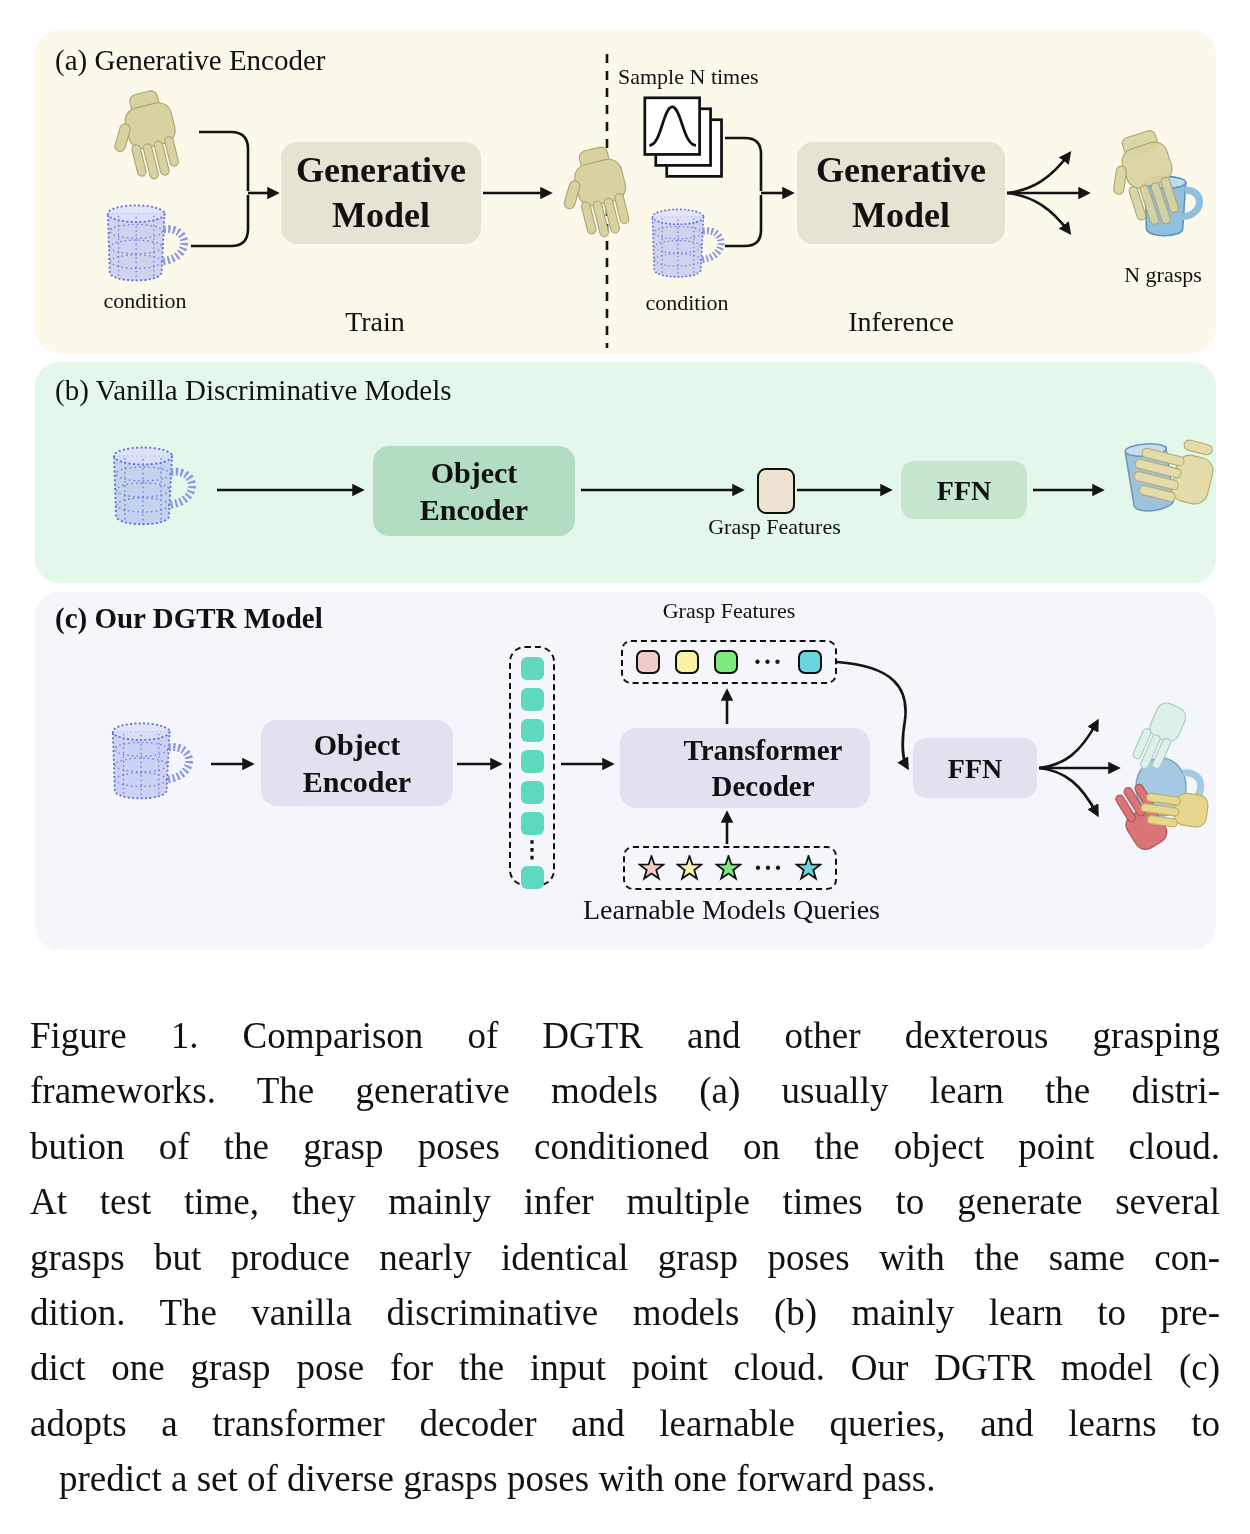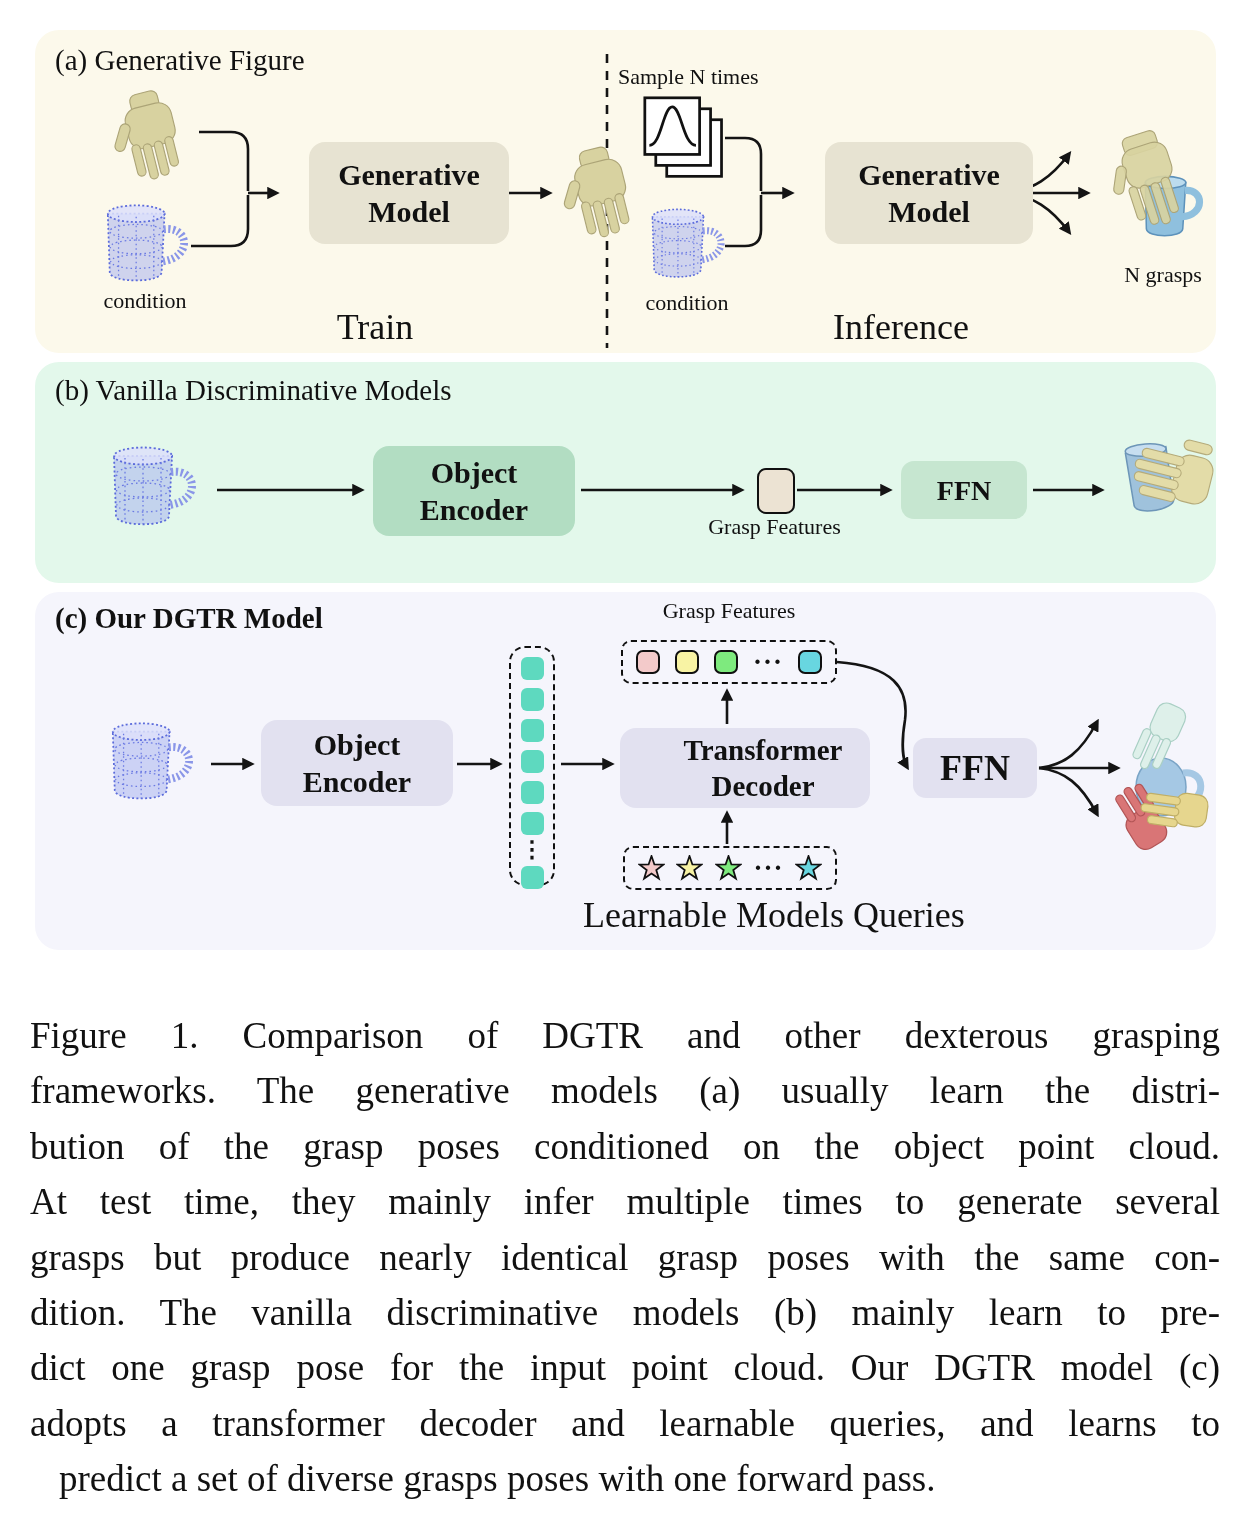--- a/index.html
+++ b/index.html
@@ -7,25 +7,25 @@
        font-family:"Liberation Serif","DejaVu Serif",serif;color:#111;}
   .panel{position:absolute;left:35px;width:1181px;border-radius:24px;}
   .panel-a{top:30px;height:323px;background:var(--panel-a-bg,#fcf9eb);}
   .panel-b{top:362px;height:221px;background:var(--panel-b-bg,#e3f8eb);}
   .panel-c{top:592px;height:358px;background:var(--panel-c-bg,#f5f5fc);}
   .arrows{position:absolute;left:0;top:0;pointer-events:none;}
   .panel-title{position:absolute;font-size:29px;white-space:nowrap;}
   .lbl{position:absolute;font-size:22px;text-align:center;white-space:nowrap;}
   .box{position:absolute;display:flex;align-items:center;justify-content:center;
        text-align:center;font-weight:bold;white-space:pre-line;border-radius:16px;line-height:1.25;}
-  .box-a{background:var(--box-generative,#e7e3d2);font-size:30px;margin-left:28px;}
+  .box-a{background:var(--box-generative,#e7e3d2);font-size:36px;}
   .box-oe-b{background:var(--box-object-encoder-b,#b2ddc2);font-size:30px;}
   .box-ffn-b{background:var(--box-ffn-b,#c6e6d0);font-size:28px;border-radius:13px;}
   .box-c{background:var(--box-lavender,#e2e1f0);}
-  .fs30{font-size:30px;} .fs29{font-size:29px;padding-left:36px;} .fs28{font-size:36px;}
+  .fs30{font-size:30px;} .fs29{font-size:29px;padding-left:36px;} .fs28{font-size:28px;}
   .pict{position:absolute;}
   .pict svg{width:100%;height:100%;display:block;}
   .gf-square{position:absolute;background:var(--feature-beige,#ece3d3);
        border:2.6px solid #101010;border-radius:9px;}
   .dashed-row{position:absolute;border:2.8px dashed #101010;border-radius:10px;
        display:flex;align-items:center;justify-content:space-between;
        padding:0 13px;box-sizing:border-box;}
   .dashed-col{position:absolute;border:2.8px dashed #101010;border-radius:16px;
        display:flex;flex-direction:column;align-items:center;padding:9px 0;gap:8px;
        box-sizing:border-box;}
@@ -62,21 +62,21 @@
         <path d="M 448 163 H 514" marker-end="url(#mA)"></path>
         <path d="M 690 108 H 710 Q 726 108 726 124 V 161"></path>
         <path d="M 690 216 H 710 Q 726 216 726 200 V 165"></path>
         <path d="M 726 163 H 756" marker-end="url(#mA)"></path>
         <path d="M 972 163 C 998 160 1016 148 1034 124" marker-end="url(#mA)"></path>
         <path d="M 972 163 H 1052" marker-end="url(#mA)"></path>
         <path d="M 972 163 C 998 166 1016 178 1034 202" marker-end="url(#mA)"></path>
       </g>
     </svg>
 
-    <div class="panel-title" style="left:20px;top:14px">(a) Generative Figure</div>
+    <div class="panel-title" style="left:20px;top:14px">(a) Generative Encoder</div>
 
     <div class="pict" style="left:70px;top:56px;width:94px;height:94px">
       <svg viewBox="0 0 90 100">
         <g transform="rotate(-14 45 50)" fill="#d8d2a0" stroke="#aca477" stroke-width="1.2">
           <rect x="30" y="6" width="30" height="20" rx="7"></rect>
           <rect x="20" y="20" width="50" height="44" rx="14"></rect>
           <rect x="20" y="58" width="9" height="34" rx="4.5"></rect>
           <rect x="32" y="60" width="9" height="38" rx="4.5"></rect>
           <rect x="44" y="60" width="9" height="37" rx="4.5"></rect>
           <rect x="56" y="58" width="9" height="32" rx="4.5"></rect>

